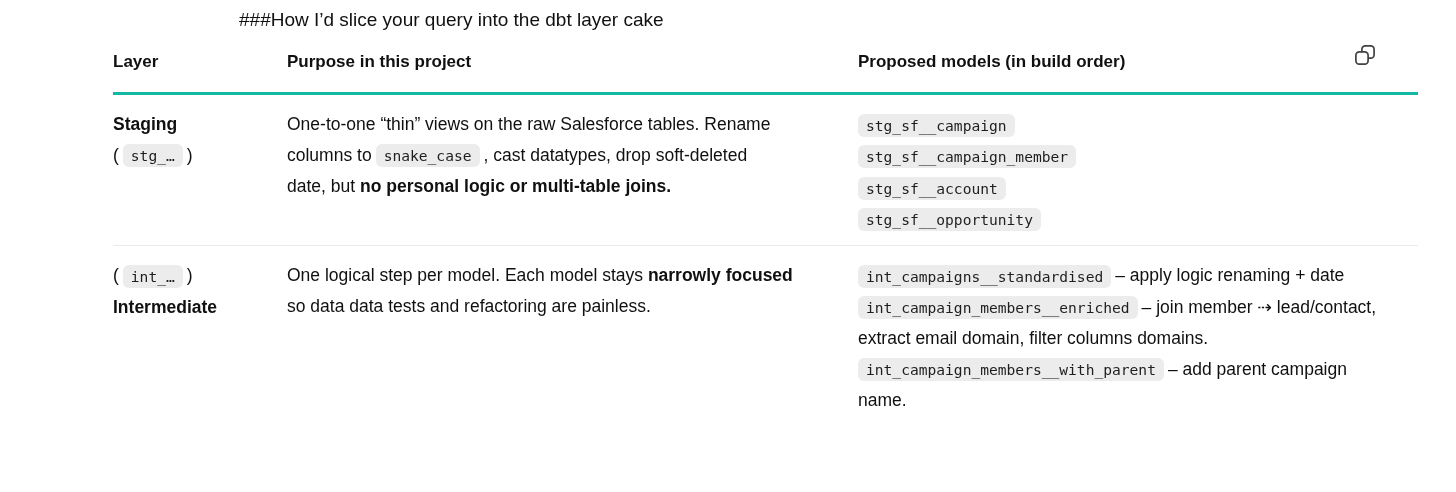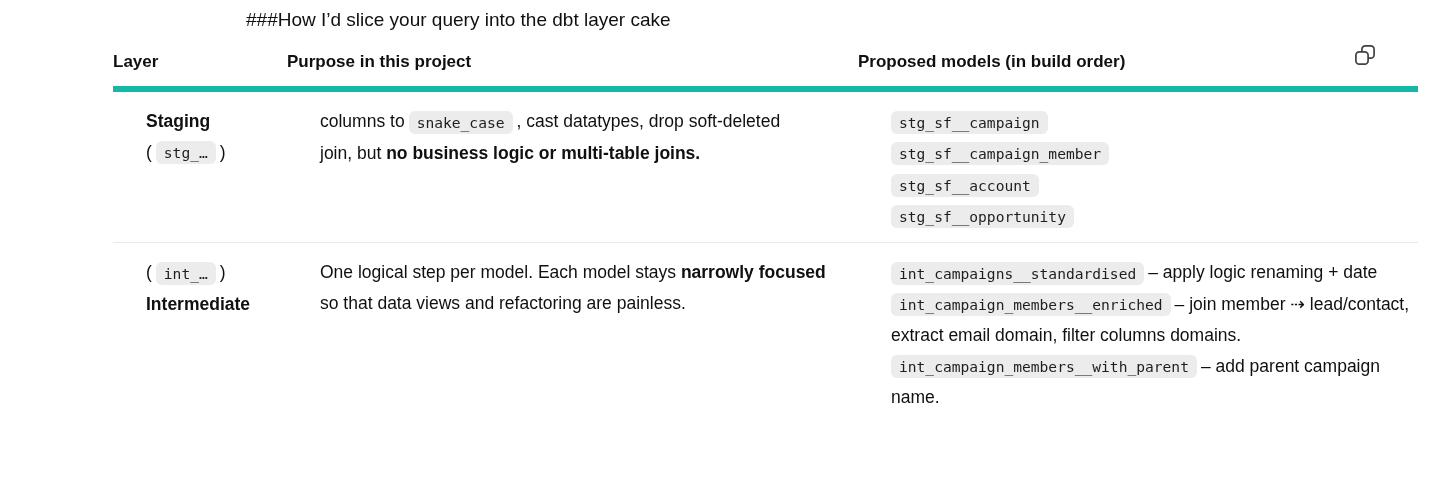--- a/index.html
+++ b/index.html
@@ -5,43 +5,43 @@
   html,body{margin:0;padding:0;background:#ffffff;}
   body{
     width:1456px;height:492px;overflow:hidden;
     font-family:"Liberation Sans",sans-serif;
     color:#101010;
     -webkit-font-smoothing:antialiased;
   }
   .stage{position:relative;width:1456px;height:492px;}
 
   .heading{
-    position:absolute;left:246px;top:7px;
+    position:absolute;left:239px;top:7px;
     font-size:19px;line-height:26px;color:#101010;
   }
 
   .md-table{
     position:absolute;left:113px;top:46px;width:1305px;
     font-size:17.5px;
   }
   .thead{
     display:grid;grid-template-columns:174px 571px 1fr;
-    padding:5px 0 14px 0;
-    border-bottom:6px solid #14b8a6;
+    padding:5px 0 20px 0;
+    border-bottom:3px solid #14b8a6;
     font-weight:700;font-size:17px;line-height:21px;
     position:relative;
   }
   .trow{
     display:grid;grid-template-columns:174px 571px 1fr;
     padding:14px 0 10px 0;
     border-bottom:1px solid #e9e9e9;
   }
   .trow:last-child{border-bottom:none;}
   .td{min-width:0;}
-  .line{line-height:30.5px;white-space:nowrap;margin-left:33px;}
+  .line{line-height:30.5px;white-space:nowrap;}
   strong{font-weight:700;}
 
   code.chip{
     font-family:"DejaVu Sans Mono",monospace;
     font-size:14.6px;
     background:#ececec;
     color:#1e1e1e;
     border-radius:6px;
     padding:2.5px 8px 3.5px 8px;
     margin:0 4px;
@@ -80,38 +80,39 @@
         </span>
       </button>
     </div>
     <div id="tbody">
         <div class="trow">
           <div class="td">
             <div class="line"><strong>Staging</strong></div>
             <div class="line"><span>(</span><code class="chip">stg_…</code><span>)</span></div>
           </div>
           <div class="td">
+            <div class="line"><span>One-to-one “thin” views on the raw Salesforce tables. Rename</span></div>
             <div class="line"><span>columns to</span><code class="chip">snake_case</code><span>, cast datatypes, drop soft-deleted</span></div>
-            <div class="line"><span>join, but </span><strong>no business logic or multi-table joins.</strong></div>
+            <div class="line"><span>date, but </span><strong>no personal logic or multi-table joins.</strong></div>
           </div>
           <div class="td">
             <div class="line"><code class="chip">stg_sf__campaign</code></div>
             <div class="line"><code class="chip">stg_sf__campaign_member</code></div>
             <div class="line"><code class="chip">stg_sf__account</code></div>
             <div class="line"><code class="chip">stg_sf__opportunity</code></div>
           </div>
         </div>
         <div class="trow">
           <div class="td">
             <div class="line"><span>(</span><code class="chip">int_…</code><span>)</span></div>
             <div class="line"><strong>Intermediate</strong></div>
           </div>
           <div class="td">
             <div class="line"><span>One logical step per model. Each model stays </span><strong>narrowly focused</strong></div>
-            <div class="line"><span>so that data views and refactoring are painless.</span></div>
+            <div class="line"><span>so data data tests and refactoring are painless.</span></div>
           </div>
           <div class="td">
             <div class="line"><code class="chip">int_campaigns__standardised</code><span>– apply logic renaming + date</span></div>
             <div class="line"><code class="chip">int_campaign_members__enriched</code><span>– join member ⇢ lead/contact,</span></div>
             <div class="line"><span>extract email domain, filter columns domains.</span></div>
             <div class="line"><code class="chip">int_campaign_members__with_parent</code><span>– add parent campaign</span></div>
             <div class="line"><span>name.</span></div>
           </div>
         </div>
       </div>

